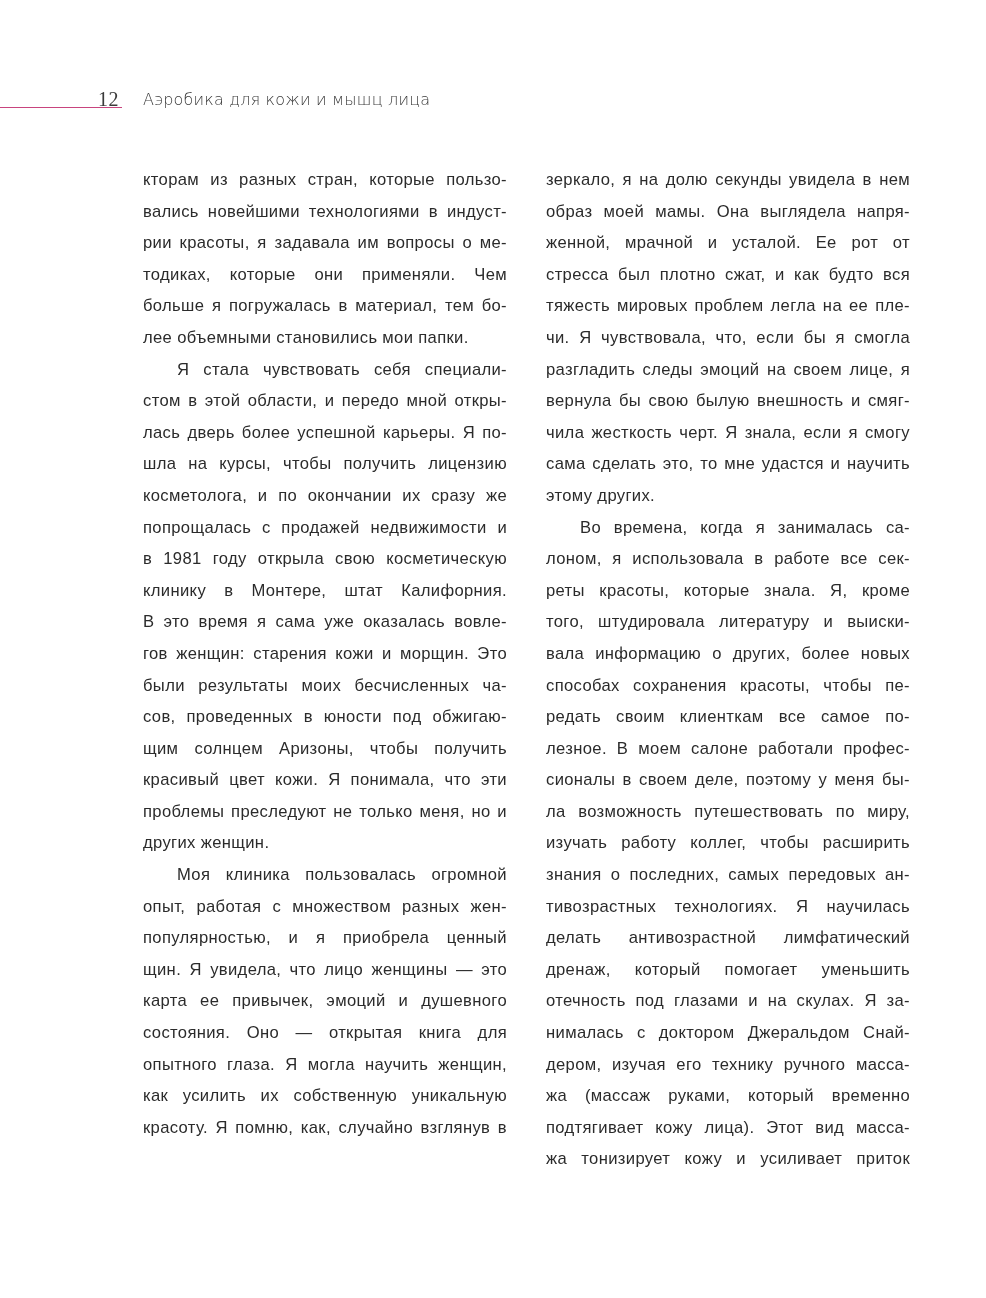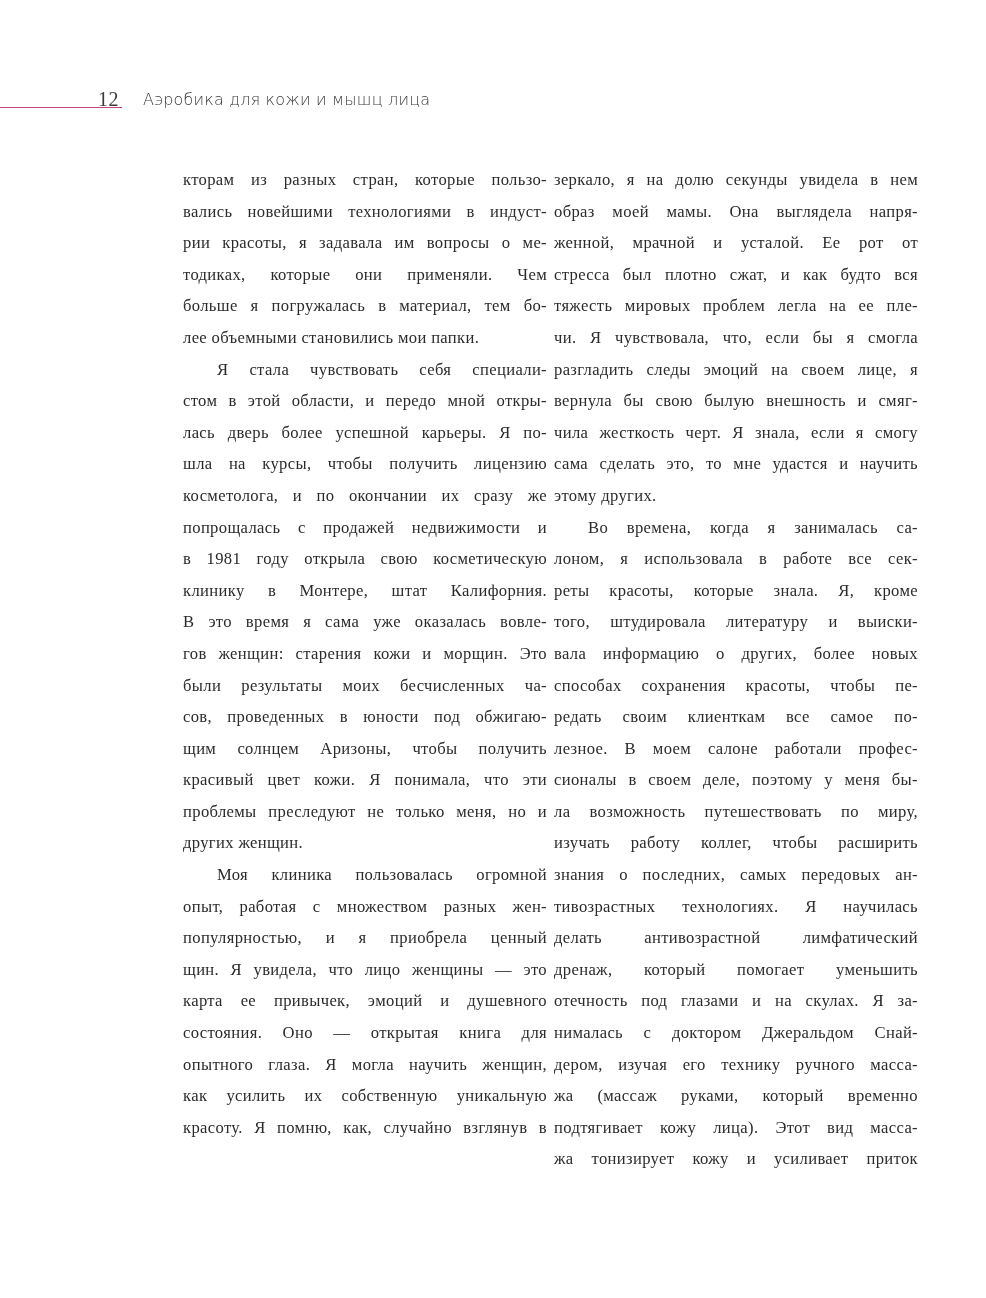--- a/index.html
+++ b/index.html
@@ -1,23 +1,23 @@
 <!DOCTYPE html>
 <html><head>
   <meta charset="utf-8">
   <style>
     html, body { margin: 0; padding: 0; background: #ffffff; }
     body { width: 986px; height: 1298px; position: relative; overflow: hidden; }
     .header { position: absolute; left: 0; top: 86px; height: 30px; width: 986px; }
     .header-rule { position: absolute; left: 0; top: 21px; width: 122px; height: 1px; background: #c8447e; }
     .page-number { position: absolute; left: 98px; top: 0; font-family: Liberation Serif, serif; font-weight: 200; font-size: 20px; color: #3a3a3a; letter-spacing: 0.5px; line-height: 26px; }
     .running-title { position: absolute; left: 143px; top: 1px; font-family: "DejaVu Sans", sans-serif; font-weight: 200; font-size: 16px; color: #3a3a3a; line-height: 26px; letter-spacing: 0.2px; }
-    .column { position: absolute; top: 164px; font-family: Liberation Serif, serif; font-size: 16.6px; color: #2b2b2b; line-height: 31.6px; margin-left: 40px; }
+    .column { position: absolute; top: 164px; font-family: Liberation Sans, sans-serif; font-size: 16.6px; color: #2b2b2b; line-height: 31.6px; }
     .col-left { left: 143px; width: 364px; }
-    .col-right { left: 514px; width: 364px; }
+    .col-right { left: 546px; width: 364px; }
     .line { display: block; text-align: justify; text-align-last: justify; white-space: nowrap; height: 31.6px; overflow: visible; letter-spacing: 0.35px; }
     .line.last { text-align-last: left; }
     .line.indent { padding-left: 34px; }
   </style>
 </head>
 <body>
 
 <div class="header">
   <div class="header-rule"></div>
   <span class="page-number">12</span>

